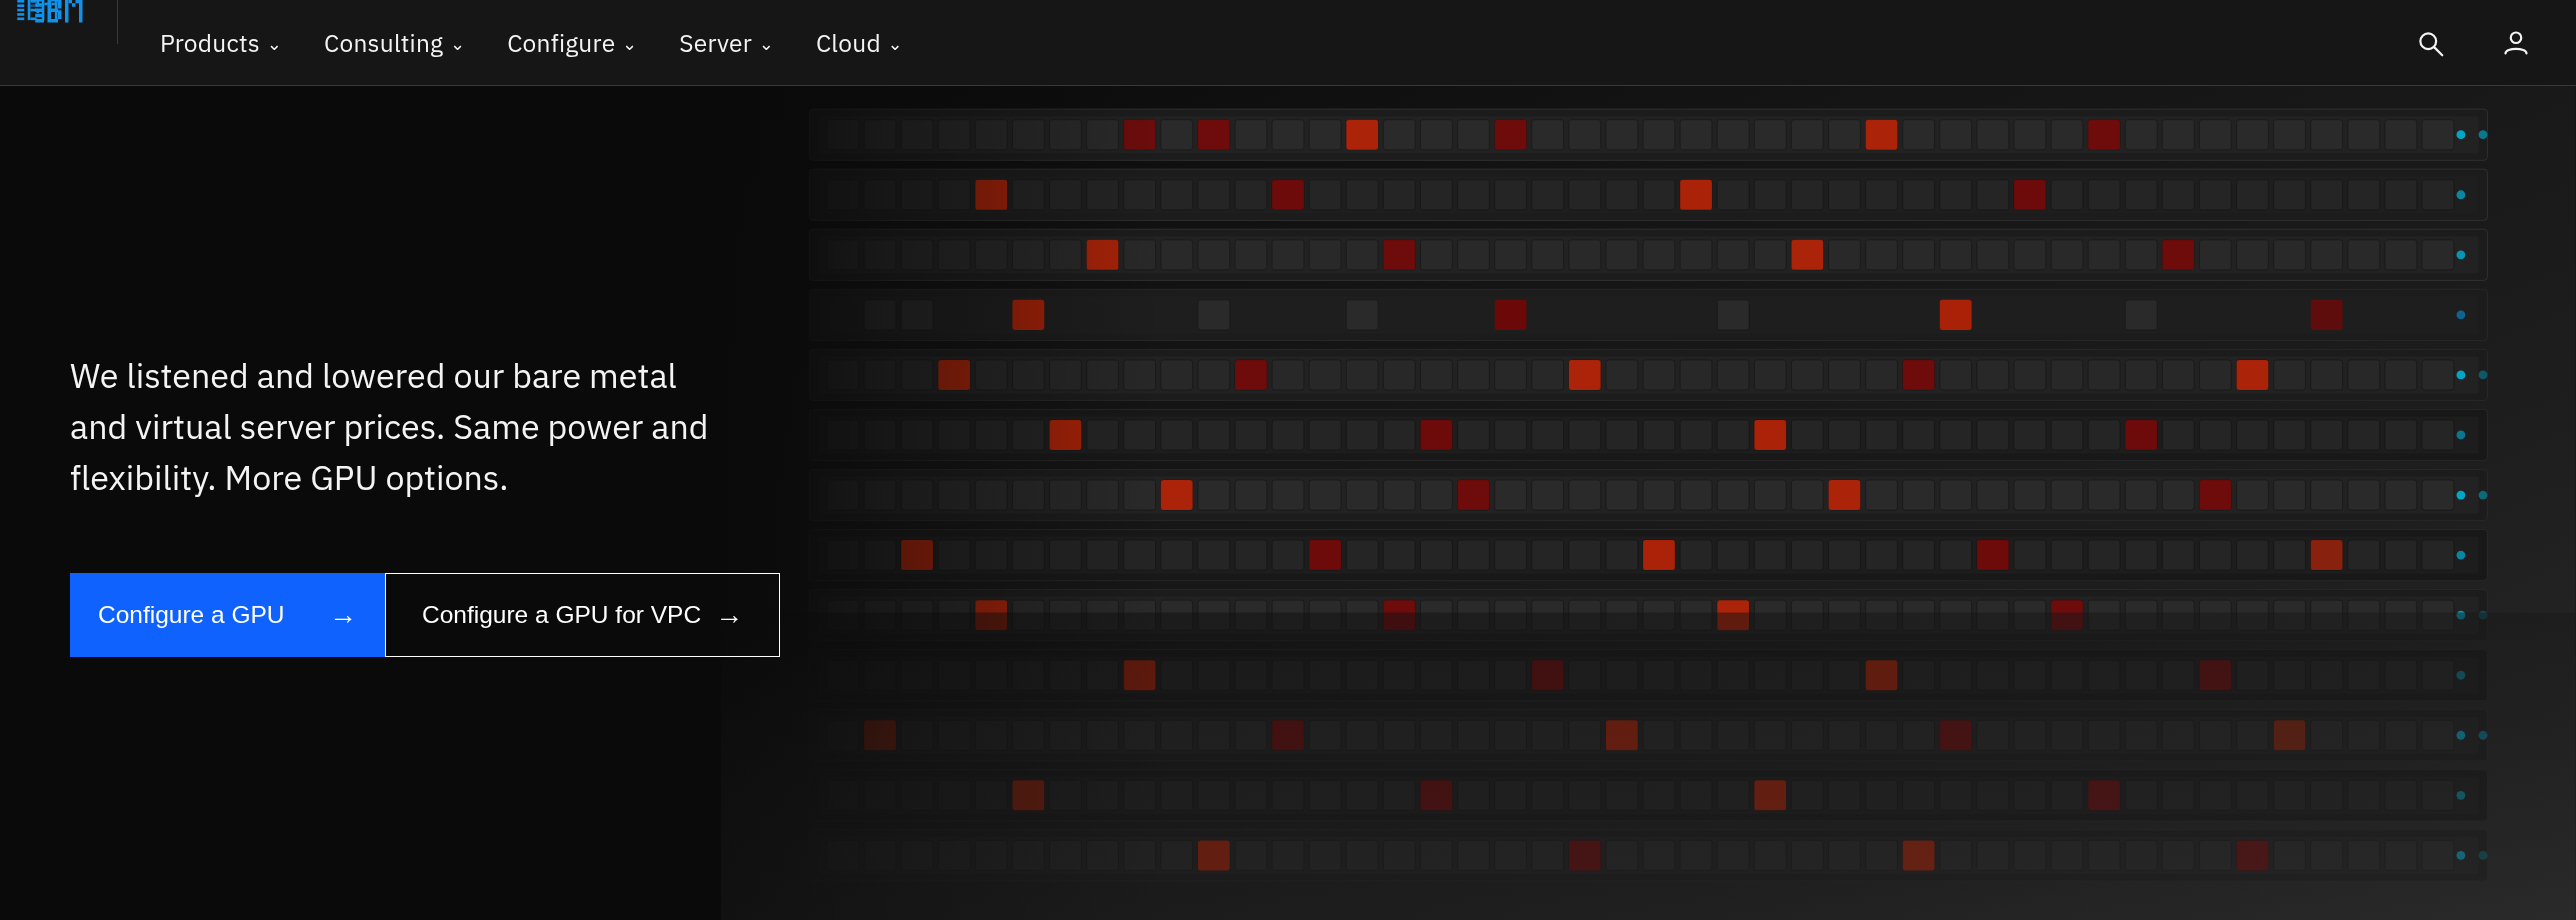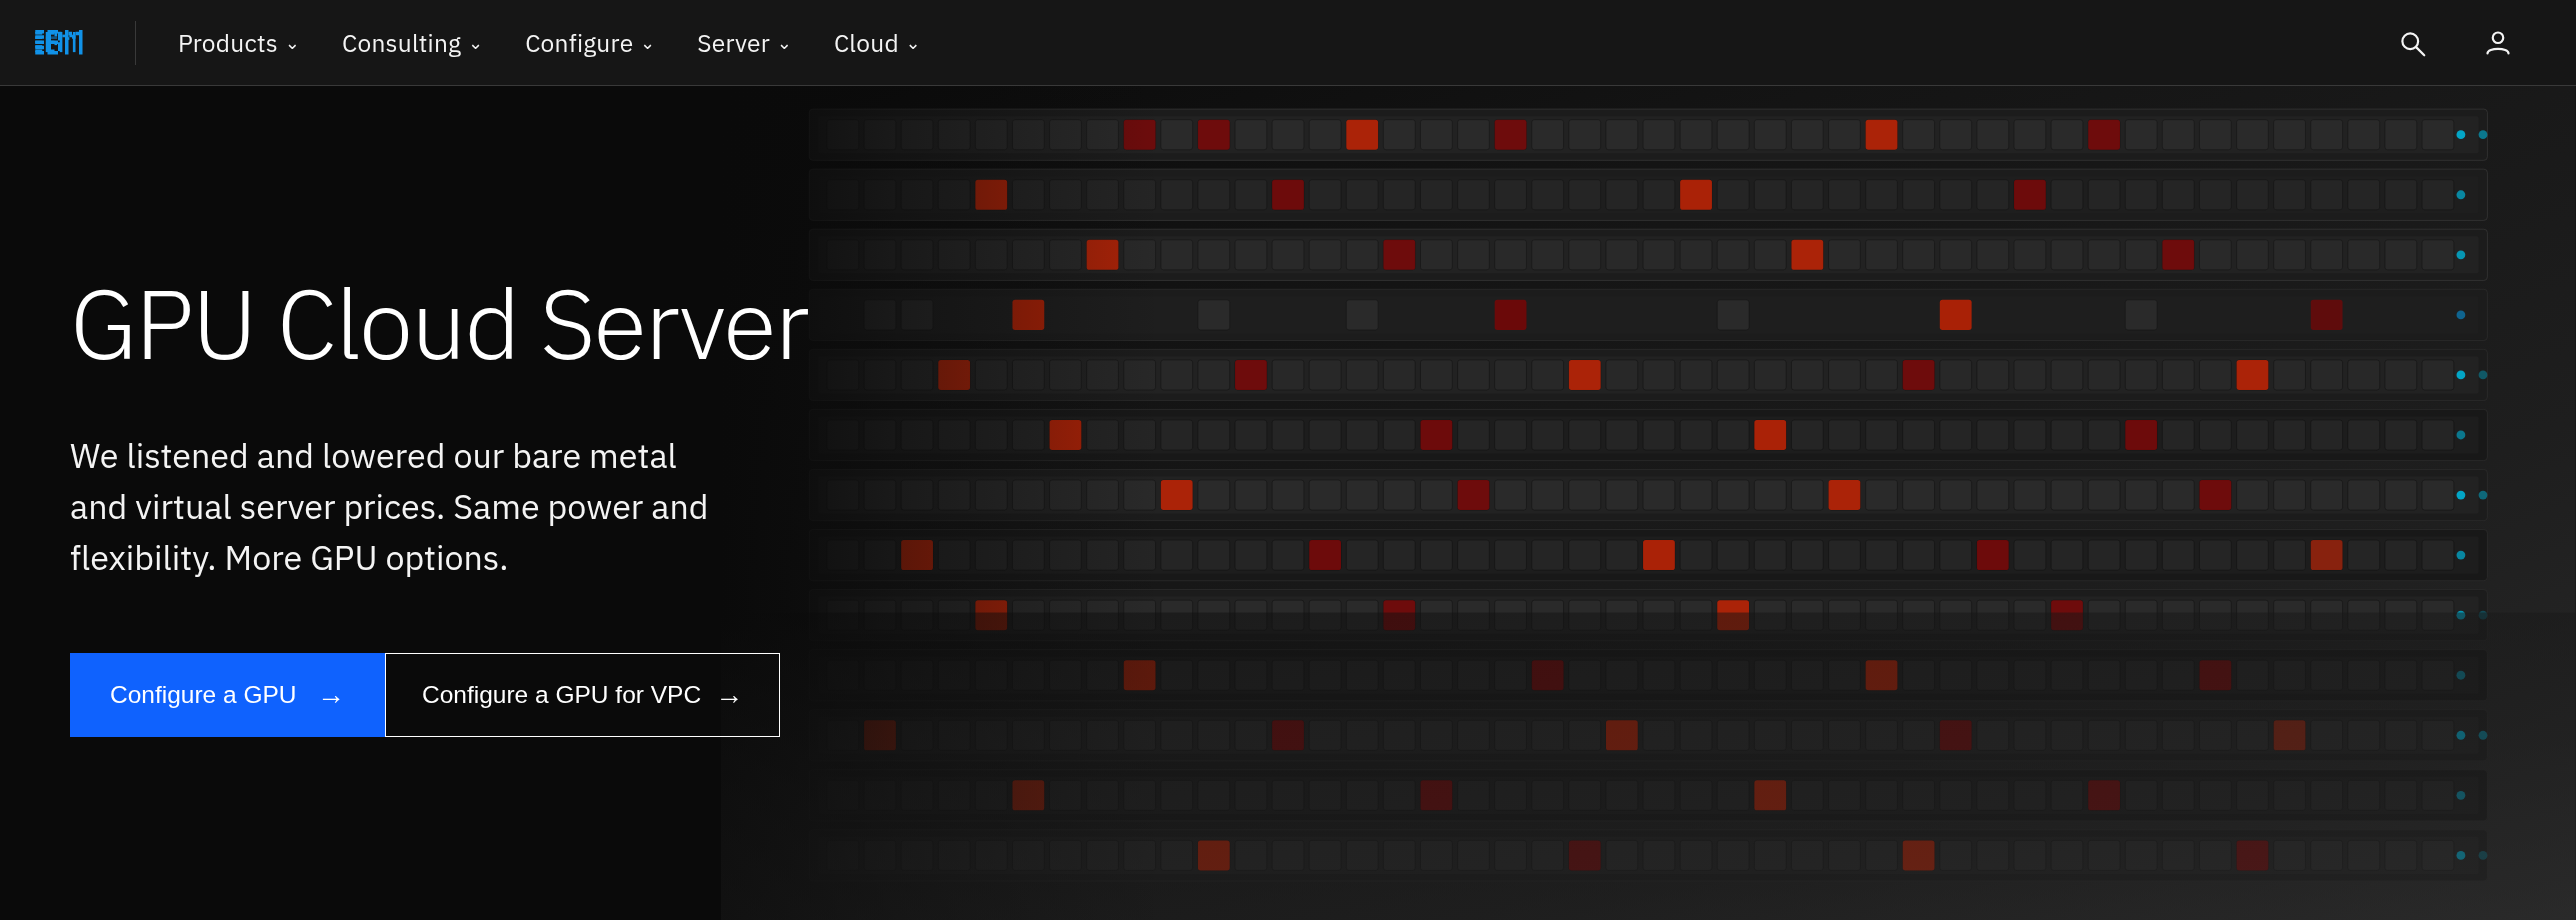--- a/index.html
+++ b/index.html
@@ -11,24 +11,24 @@
     body {
       font-family: 'IBM Plex Sans', Arial, sans-serif;
       background: #000;
       width: 2576px;
       overflow-x: hidden;
     }
 
     
     nav {
       display: flex;
-      align-items: center;
+      align-items: flex-start;
       background: #161616;
       height: 86px;
-      padding: 0 35px;
+      padding: 0 17px;
       border-bottom: 0.9px solid #393939;
       position: relative;
       z-index: 100;
     }
 
     .nav-logo {
       display: flex;
       align-items: center;
       margin-right: 26px;
     }
@@ -146,21 +146,21 @@
       flex-wrap: wrap;
     }
 
     .btn-primary {
       display: flex;
       align-items: center;
       gap: 14px;
       background: #0f62fe;
       color: #ffffff;
       border: none;
-      padding: 0 40px;
+      padding: 0 28px;
       height: 84px;
       font-size: 24.5px;
       font-weight: 400;
       cursor: pointer;
       white-space: nowrap;
       min-width: 315px;
     }
 
     .btn-secondary {
       display: flex;
@@ -1005,21 +1005,20 @@
 
       </g>
 
       <rect width="500" height="952" fill="url(#overlayGrad)"></rect>
 
       <rect x="0" y="600" width="2100" height="352" fill="url(#bgGrad)" opacity="0.5"></rect>
     </svg>
   </div>
 
   <div class="hero-content">
-    <h1 class="hero-title">GPU Cloud Server</h1>
     <p class="hero-desc">We listened and lowered our bare metal and virtual server prices. Same power and flexibility. More GPU options.</p>
     <div class="hero-buttons">
       <button class="btn-primary">
         <span>Configure a GPU</span>
         <span class="btn-arrow">→</span>
       </button>
       <button class="btn-secondary">
         <span>Configure a GPU for VPC</span>
         <span class="btn-arrow">→</span>
       </button>

